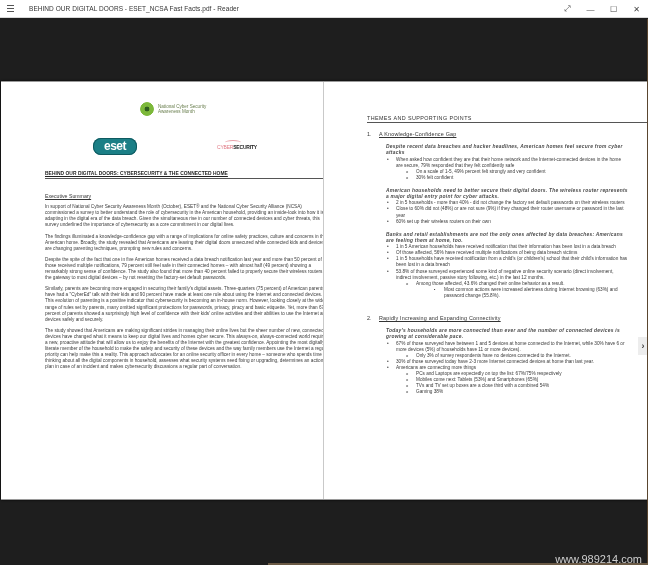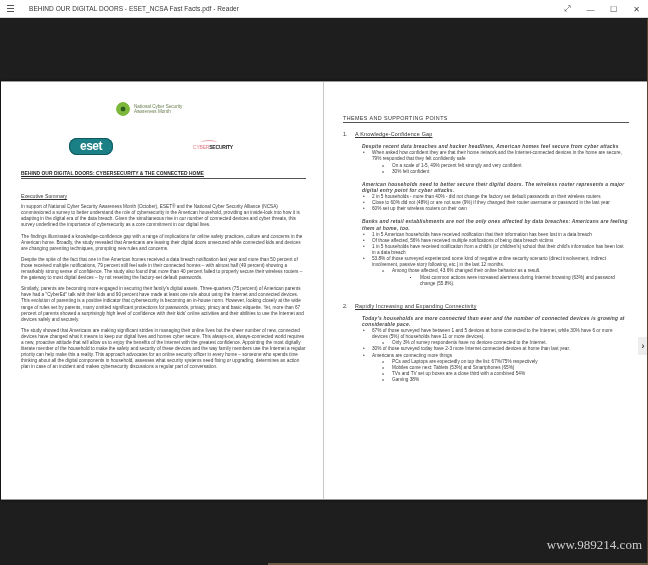--- a/index.html
+++ b/index.html
@@ -9,21 +9,21 @@
   .titlebar { position: absolute; left: 0; top: 0; width: 648px; height: 18px; background: #ffffff; display: flex; align-items: center; border-bottom: 1px solid #d8d8d8; }
   .hamburger { width: 18px; height: 18px; display: flex; flex-direction: column; justify-content: center; align-items: center; margin-left: 1px; cursor: pointer; }
   .hamburger span { display: block; width: 7px; height: 1px; background: #555; margin: 1px 0; }
   .title-text { font-size: 6.5px; color: #333; margin-left: 10px; white-space: nowrap; letter-spacing: 0.05px; }
   .win-controls { position: absolute; right: 0; top: 0; height: 18px; display: flex; align-items: center; }
   .win-btn { width: 23px; height: 18px; display: flex; align-items: center; justify-content: center; font-size: 8px; color: #444; cursor: pointer; }
 
   .viewer { position: absolute; left: 0; top: 19px; width: 648px; height: 546px; background: #1e1e1e; }
 
   .spread { position: absolute; left: 1px; top: 62px; width: 647px; height: 419px; background: #fff; border-top: 1px solid #9a9a9a; border-bottom: 1px solid #9a9a9a; box-shadow: 0 0 2px #000; }
-  .page { position: absolute; top: 0; height: 100%; background: #fff; overflow: hidden; }
+  .page { position: absolute; top: 0; height: 100%; background: #fff; overflow: hidden; padding-left: 24px; }
   .page-left { left: 0; width: 323px; border-right: 1px solid #c9c9c9; }
   .page-right { left: 324px; width: 323px; }
 
   .doc { font-size: 4.7px; line-height: 6.1px; color: #3a3a3a; }
   .doc p { margin-bottom: 5px; }
 
   .logos { position: relative; height: 75px; }
   .ncsam { position: absolute; left: 115px; top: 20px; display: flex; align-items: center; }
   .ncsam-mark { width: 14px; height: 14px; border-radius: 50%; background: radial-gradient(circle at 50% 50%, #2f5d1e 0 25%, #7cb83a 26% 70%, transparent 71%); }
   .ncsam-text { font-size: 4.6px; line-height: 5.5px; color: #6a7f4f; margin-left: 4px; }
@@ -48,21 +48,21 @@
   ul.b1 > li::before { content: "•"; position: absolute; left: 1px; top: 0; }
   ul.b2 { list-style: none; margin-left: 10px; }
   ul.b2 > li { position: relative; padding-left: 10px; }
   ul.b2 > li::before { content: "o"; position: absolute; left: 0; top: 0; font-size: 4px; }
   ul.b3 { list-style: none; margin-left: 18px; }
   ul.b3 > li { position: relative; padding-left: 10px; }
   ul.b3 > li::before { content: "▪"; position: absolute; left: 0; top: 0; font-size: 4px; }
 
   .next-arrow { position: absolute; right: 0; top: 255px; width: 10px; height: 18px; background: rgba(235,235,235,0.9); color: #444; font-size: 9px; font-weight: bold; line-height: 18px; text-align: center; cursor: pointer; }
 
-  .watermark { position: absolute; right: 6px; bottom: 12px; font-size: 13px; color: #cfcfcf; font-family: Liberation Serif, serif; }
+  .watermark { position: absolute; right: 6px; bottom: 0; font-size: 11px; color: #cfcfcf; font-family: Liberation Sans, sans-serif; }
   .bottom-strip { position: absolute; left: 268px; bottom: 0; width: 380px; height: 2px; background: #6b5a45; }
   .right-edge { position: absolute; right: 0; top: 19px; width: 1px; height: 546px; background: #5a4630; }
 </style>
 </head>
 <body>
 
 <div class="titlebar">
   <div class="hamburger">
       <span></span>
       <span></span>

